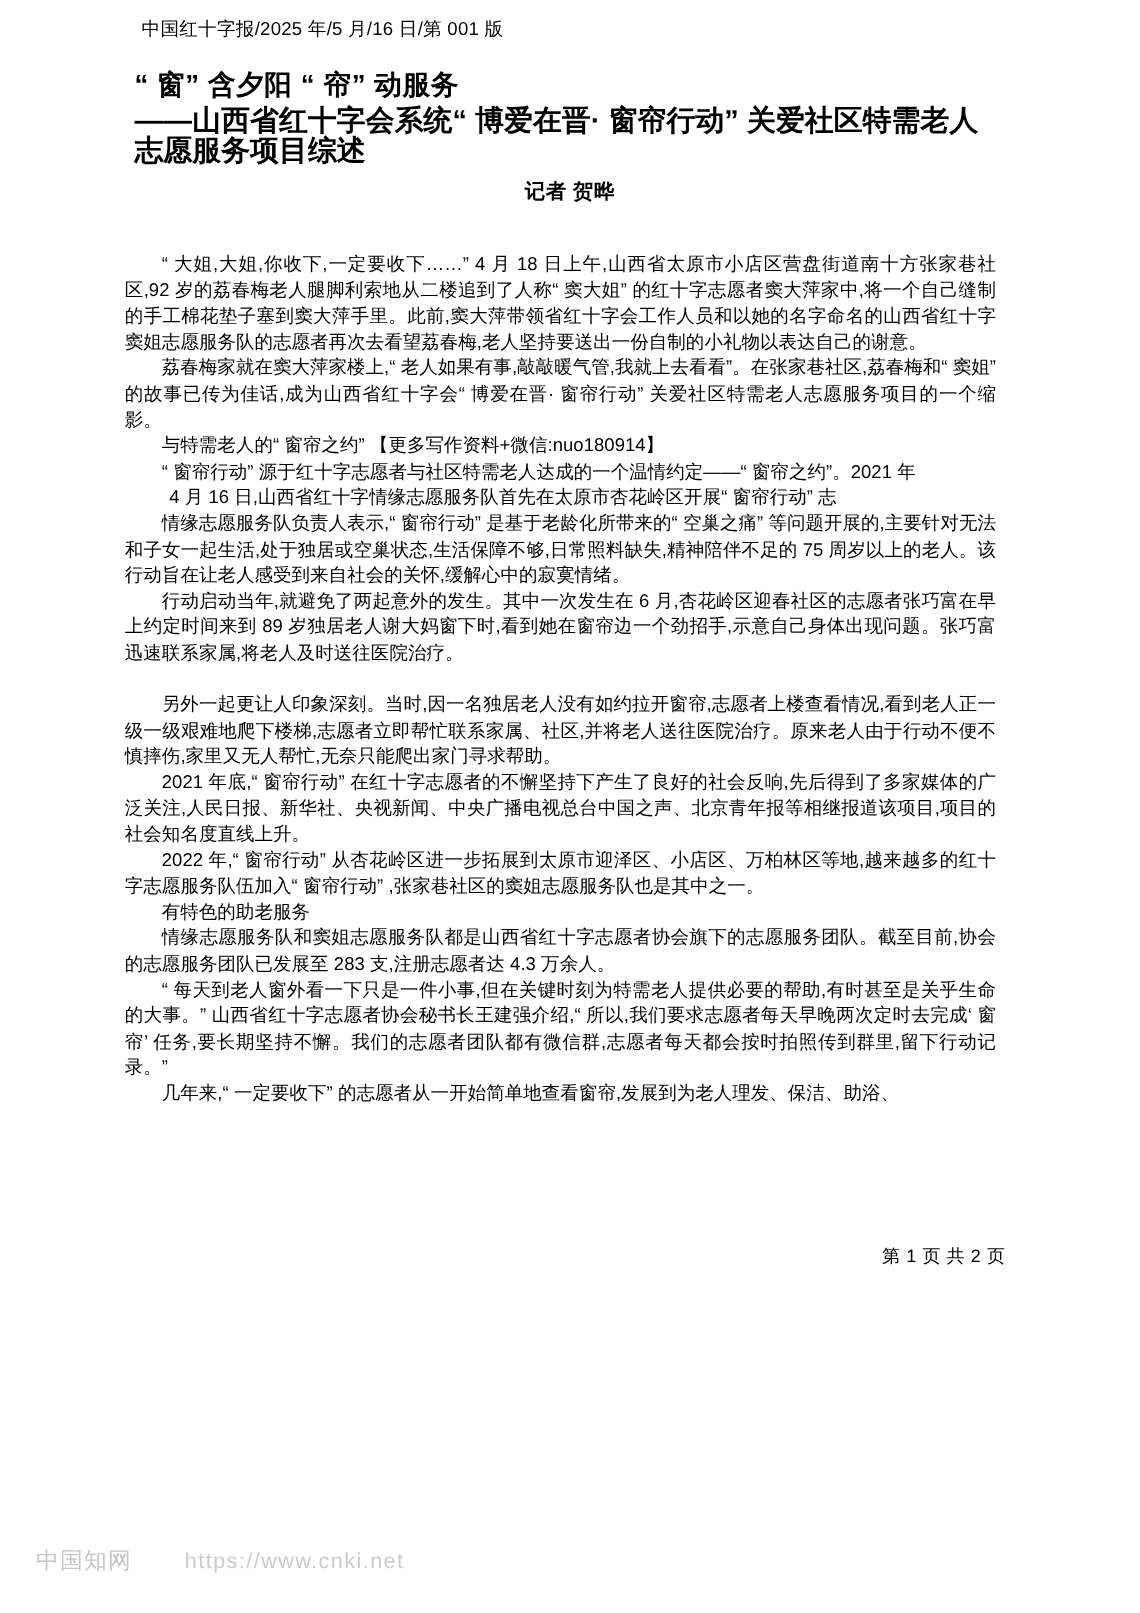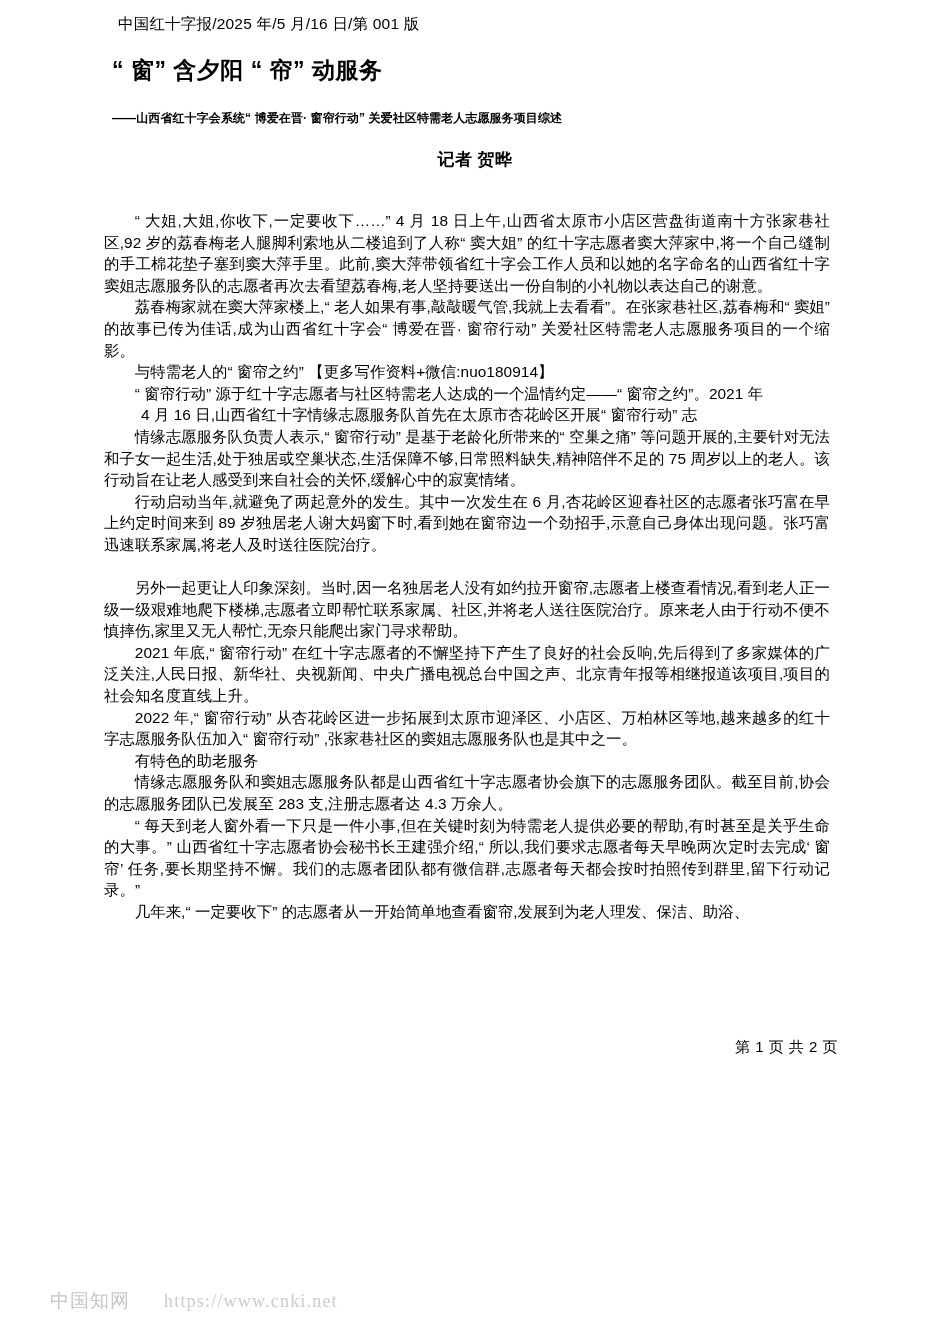--- a/index.html
+++ b/index.html
@@ -38,25 +38,25 @@
     width: 726px;
     text-align: left;
   }
   .main-title {
     font-size: 23px;
     font-weight: bold;
     line-height: 31px;
     letter-spacing: 0.5px;
   }
   .sub-title {
-    font-size: 12px;
+    font-size: 24px;
     font-weight: bold;
     line-height: 25px;
     letter-spacing: 0.1px;
-    margin-top: 20px;
+    margin-top: 2px;
   }
   .byline {
     position: absolute;
     left: 112px;
     top: 148px;
     width: 726px;
     text-align: center;
     font-size: 17px;
     font-weight: bold;
     letter-spacing: 0.5px;
@@ -93,33 +93,32 @@
     letter-spacing: 0.5px;
   }
 
   
   .watermark {
     position: absolute;
     left: 30px;
     top: 1288px;
     display: flex;
     align-items: center;
-    gap: 34px;
+    gap: 44px;
     color: #c8c8c8;
-    margin-left: 20px;
   }
   .wm-logo {
     font-size: 19px;
     letter-spacing: 1px;
     font-family: "Liberation Serif", "DejaVu Serif", serif;
     color: #c6c6c6;
   }
   .wm-url {
     font-size: 18px;
-    font-family: Liberation Serif, serif;
+    font-family: Liberation Sans, sans-serif;
     letter-spacing: 1.2px;
     color: #cbcbcb;
   }
 </style>
 </head>
 <body>
 
 <div class="page">
 
   <div class="doc-header">中国红十字报/2025 年/5 月/16 日/第 001 版</div>

